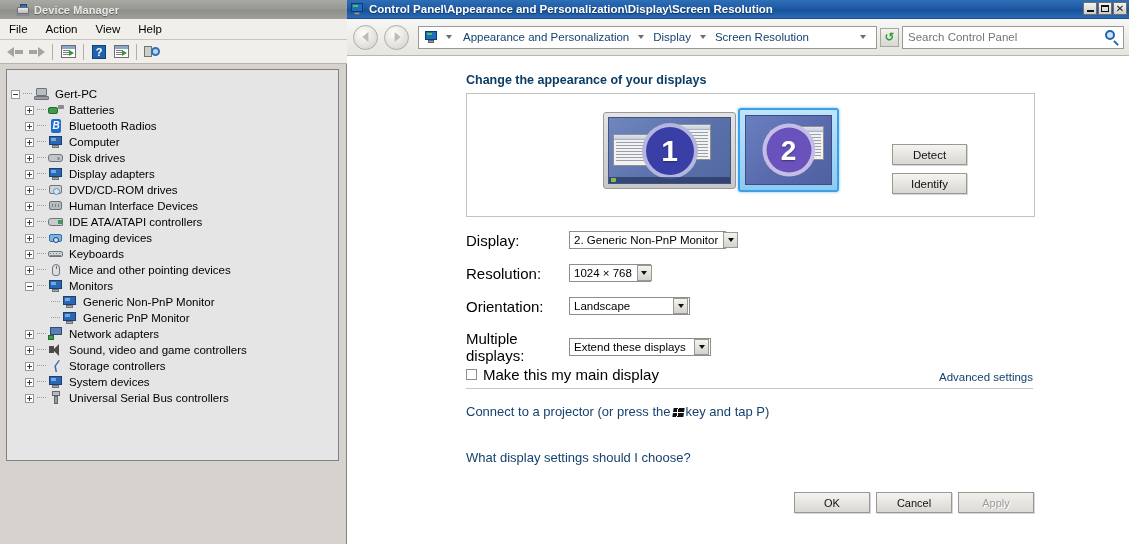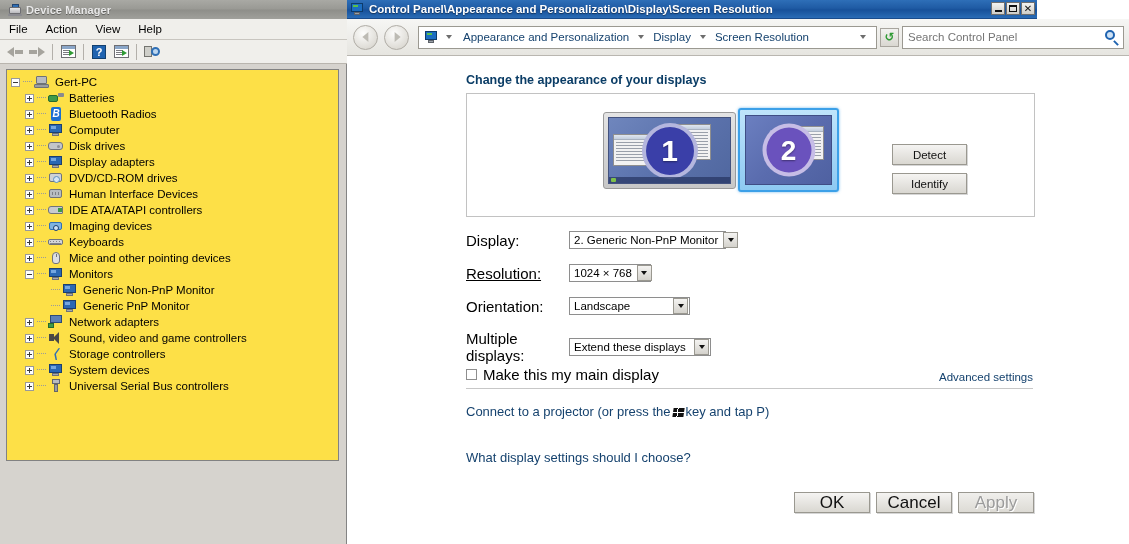--- a/index.html
+++ b/index.html
@@ -16,21 +16,21 @@
   #devmgr{
     position:absolute;left:0;top:0;width:347px;height:544px;
     background:#d6d3ce;
     border-right:1px solid #848484;
     box-sizing:border-box;
   }
   #devmgr-titlebar{
     position:absolute;left:0;top:0;width:347px;height:19px;
     background:linear-gradient(to bottom,#a9a9a4 0%,#999994 48%,#8e8e89 52%,#a0a09b 100%);
     display:flex;align-items:center;
-    padding-left:8px;box-sizing:border-box;
+    padding-left:16px;box-sizing:border-box;
   }
   #devmgr-title{
     font-size:11px;font-weight:bold;color:#e8e8e8;
     margin-left:4px;letter-spacing:.1px;
     text-shadow:0 1px 0 rgba(0,0,0,.35);
   }
   .dm-icon{width:14px;height:14px;position:relative;flex:0 0 14px;}
   .dm-icon .body{position:absolute;left:1px;top:4px;width:12px;height:7px;
     background:linear-gradient(#e9e9ea,#b9b9bd);border:1px solid #6d6d72;border-radius:1px;box-sizing:border-box;}
   .dm-icon .scr{position:absolute;left:4px;top:1px;width:7px;height:5px;background:#2f6fb5;border:1px solid #24456f;box-sizing:border-box;}
@@ -66,22 +66,22 @@
   .winico .gl{position:absolute;left:1px;top:4px;width:7px;height:1px;background:#7b7b80;box-shadow:0 2px 0 #7b7b80,0 4px 0 #7b7b80;}
   .winico .grn2{position:absolute;right:1px;bottom:1px;width:0;height:0;border-top:3px solid transparent;border-bottom:3px solid transparent;border-left:5px solid #2f9b34;}
   .helpico{width:14px;height:14px;background:#1f63b0;color:#fff;font-weight:bold;font-size:11px;
     display:flex;align-items:center;justify-content:center;border:1px solid #12406f;box-sizing:border-box;}
   .scanico{width:16px;height:14px;position:relative;}
   .scanico .bx{position:absolute;left:0;top:1px;width:8px;height:11px;background:#cfcfc9;border:1px solid #74746f;box-sizing:border-box;}
   .scanico .mg{position:absolute;right:0;top:2px;width:9px;height:9px;border:2px solid #2f6fb5;border-radius:50%;background:#bcd6ef;box-sizing:border-box;}
 
   #devmgr-tree{
     position:absolute;left:6px;top:69px;width:333px;height:392px;
-    background:#fde047;border:1px solid #828282;box-sizing:border-box;
-    overflow:hidden;padding-top:4px;
+    background:#e5e5e5;border:1px solid #828282;box-sizing:border-box;
+    overflow:hidden;padding-top:16px;
   }
   .tnode{display:flex;align-items:center;height:16px;font-size:11.5px;color:#000;white-space:nowrap;cursor:default;}
   .pm{width:9px;height:9px;border:1px solid #9a9a9a;background:#fff;position:relative;
       flex:0 0 9px;margin-right:3px;box-sizing:border-box;}
   .pm:before{content:"";position:absolute;left:1px;top:3px;width:5px;height:1px;background:#3a3a3a;}
   .pm.plus:after{content:"";position:absolute;left:3px;top:1px;width:1px;height:5px;background:#3a3a3a;}
   .dots{width:9px;flex:0 0 9px;height:1px;border-top:1px dotted #9a9a9a;margin-right:2px;}
   .nospace{width:9px;flex:0 0 9px;margin-right:3px;}
   .tico{width:16px;height:14px;flex:0 0 16px;margin-right:4px;position:relative;}
   .tlabel{padding-left:1px;}
@@ -121,21 +121,21 @@
   .ic-stor .d{position:absolute;left:1px;top:1px;width:13px;height:12px;color:#2f6fb5;font-size:13px;line-height:12px;text-align:center;font-weight:bold;}
   .ic-usb .d{position:absolute;left:6px;top:5px;width:4px;height:8px;background:#9a9da1;border:1px solid #63666b;box-sizing:border-box;}
   .ic-usb .t{position:absolute;left:4px;top:0px;width:8px;height:5px;background:#b9bcc0;border:1px solid #63666b;box-sizing:border-box;}
 
   
   #cpwin{
     position:absolute;left:347px;top:0;width:782px;height:544px;
     background:#ffffff;box-sizing:border-box;
   }
   #cp-titlebar{
-    position:absolute;left:0;top:0;width:690px;height:19px;
+    position:absolute;left:0;top:0;width:782px;height:19px;
     background:linear-gradient(to bottom,#2e6fb8 0%,#1f5ba4 45%,#17519a 55%,#2a6cb6 100%);
     display:flex;align-items:center;padding-left:3px;box-sizing:border-box;
     border-bottom:1px solid #1a4c8c;
   }
   #cp-title{font-size:11.5px;font-weight:bold;color:#fff;margin-left:5px;white-space:nowrap;
     text-shadow:0 1px 1px rgba(0,0,0,.45);}
   .cp-icon{width:14px;height:13px;position:relative;flex:0 0 14px;}
   .cp-icon .scr{position:absolute;left:1px;top:0;width:12px;height:9px;background:#1c6ec1;border:1px solid #0d3b6b;box-sizing:border-box;}
   .cp-icon .scr:after{content:"";position:absolute;left:1px;top:1px;width:5px;height:2px;background:#5ac04a;}
   .cp-icon .bs{position:absolute;left:4px;top:9px;width:6px;height:3px;background:#9aa0a8;border:1px solid #5e636a;box-sizing:border-box;}
@@ -237,21 +237,21 @@
   #link1{top:348px;}
   #link2{top:371px;}
   #link3{top:394px;}
   .winkey{display:inline-block;width:11px;height:9px;vertical-align:-1px;margin:0 2px;
     background:
       linear-gradient(to right,#111 0 4px,transparent 4px 5px,#111 5px 11px) top/11px 4px no-repeat,
       linear-gradient(to right,#111 0 4px,transparent 4px 5px,#111 5px 11px) bottom/11px 4px no-repeat;
     transform:skewX(-8deg);}
   .dlgbtn{position:absolute;top:436px;width:76px;height:21px;
     background:linear-gradient(#f5f4f2,#d9d7d1);border:1px solid #9a9890;box-sizing:border-box;
-    font-size:17px;color:#111;display:flex;align-items:center;justify-content:center;
+    font-size:11px;color:#111;display:flex;align-items:center;justify-content:center;
     box-shadow:1px 1px 0 rgba(0,0,0,.16);}
   .dlgbtn.disabled{color:#9b9b9b;text-shadow:1px 1px 0 #fff;background:linear-gradient(#f0efec,#dddbd5);}
   #btn-ok{left:447px;}
   #btn-cancel{left:529px;}
   #btn-apply{left:611px;}
 </style>
 </head>
 <body>
 
 <div class="root">
@@ -621,21 +621,21 @@
         <span class="flabel" style="width:103px;">Display:</span>
         <span class="combo" style="width:157px;">
           <span class="ctext">2. Generic Non-PnP Monitor</span>
           <span class="carrow">
               <i></i>
             </span>
         </span>
       </div>
 
       <div class="frow" style="left:119px;top:208px;">
-        <span class="flabel" style="width:103px;text-decoration:underline;">Resolution:</span>
+        <span class="flabel" style="width:103px;">Resolution:</span>
         <span class="combo" style="width:82px;">
           <span class="ctext">1024 × 768</span>
           <span class="carrow">
               <i></i>
             </span>
         </span>
       </div>
 
       <div class="frow" style="left:119px;top:241px;">
         <span class="flabel" style="width:103px;">Orientation:</span>

